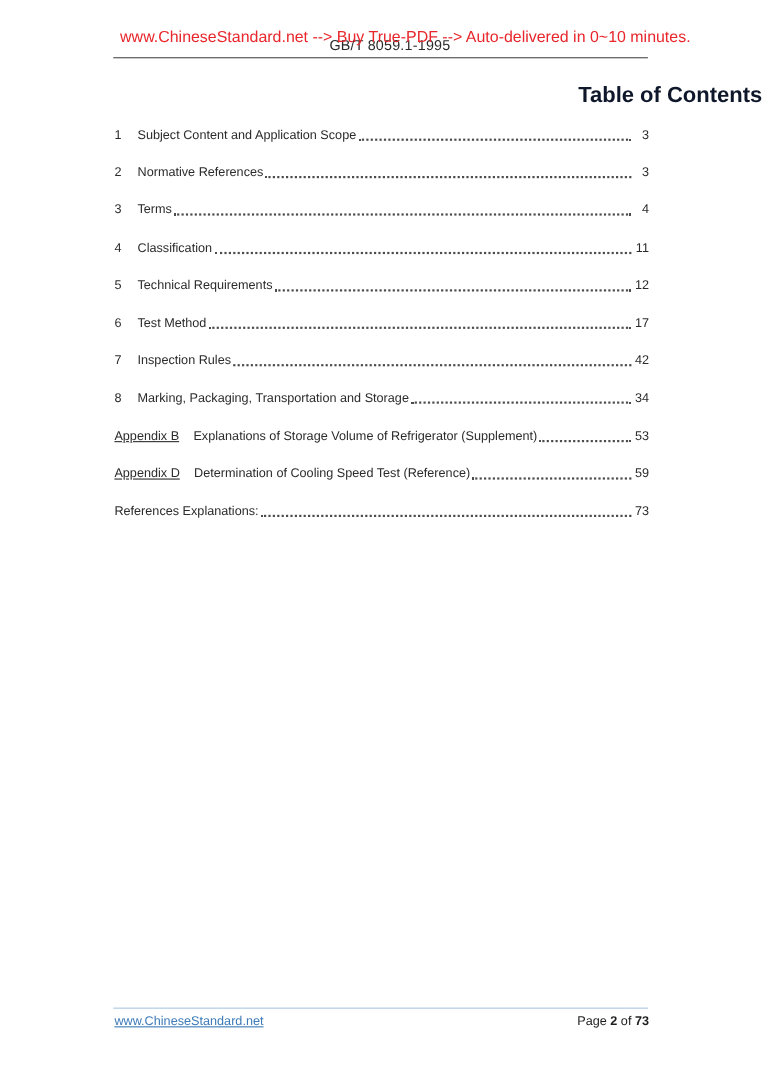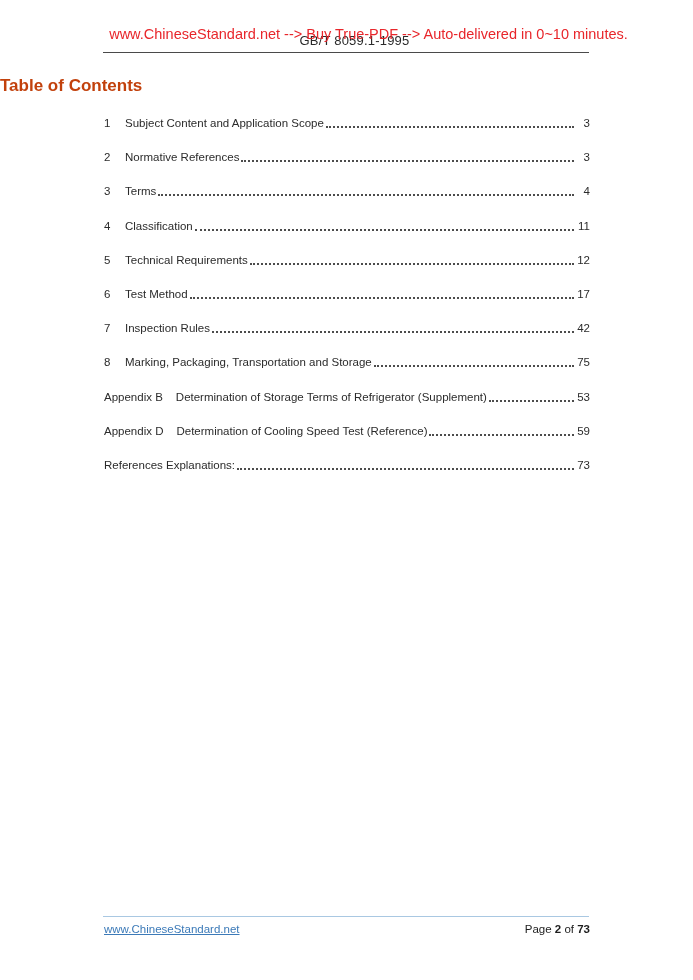--- a/index.html
+++ b/index.html
@@ -33,42 +33,42 @@
   .header-rule {
     position: absolute;
     top: 52px; left: 103px;
     width: 486px;
     border-top: 1px solid #4a4a4a;
   }
   
   .page-title {
     position: absolute;
     top: 76px; left: 0; right: 0;
-    text-align: left;
+    text-align: right;
     font-weight: bold;
-    font-size: 17px;
-    color: #c2410c;
+    font-size: 20px;
+    color: #0f172a;
   }
   
   .toc {
     position: absolute;
     top: 115px;
     left: 104px;
     width: 486px;
   }
   .toc-row {
     display: flex;
     align-items: baseline;
     font-size: 11.5px;
     line-height: 16px;
     margin-bottom: 18.2px;
     white-space: nowrap;
   }
   .toc-num { width: 21px; flex: 0 0 21px; }
-  .toc-prefix { flex: 0 0 auto; margin-right: 13px; }
+  .toc-prefix { flex: 0 0 auto; margin-right: 13px; text-decoration: underline; }
   .toc-label { flex: 0 0 auto; }
   .dots {
     flex: 1 1 auto;
     align-self: flex-end;
     margin: 0 3px 3px 2px;
     border-bottom: 2px dotted #4c4c4c;
     min-width: 10px;
   }
   .toc-page { flex: 0 0 auto; text-align: right; min-width: 13px; }
   
@@ -153,26 +153,26 @@
       <span class="toc-num">7</span>
       <span class="toc-label">Inspection Rules</span>
       <span class="dots"></span>
       <span class="toc-page">42</span>
     </div>
 
     <div class="toc-row">
       <span class="toc-num">8</span>
       <span class="toc-label">Marking, Packaging, Transportation and Storage</span>
       <span class="dots"></span>
-      <span class="toc-page">75</span>
+      <span class="toc-page">34</span>
     </div>
 
     <div class="toc-row">
       <span class="toc-prefix">Appendix B</span>
-      <span class="toc-label">Determination of Storage Terms of Refrigerator (Supplement)</span>
+      <span class="toc-label">Explanations of Storage Volume of Refrigerator (Supplement)</span>
       <span class="dots"></span>
       <span class="toc-page">53</span>
     </div>
 
 
     <div class="toc-row">
       <span class="toc-prefix">Appendix D</span>
       <span class="toc-label">Determination of Cooling Speed Test (Reference)</span>
       <span class="dots"></span>
       <span class="toc-page">59</span>

